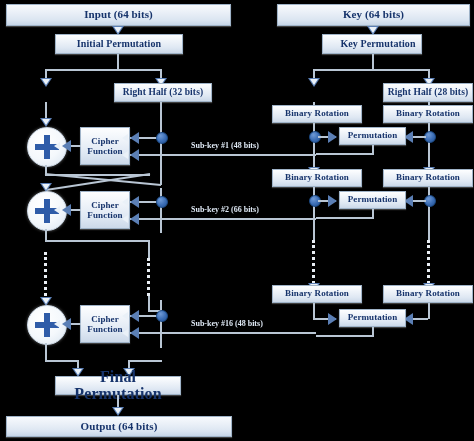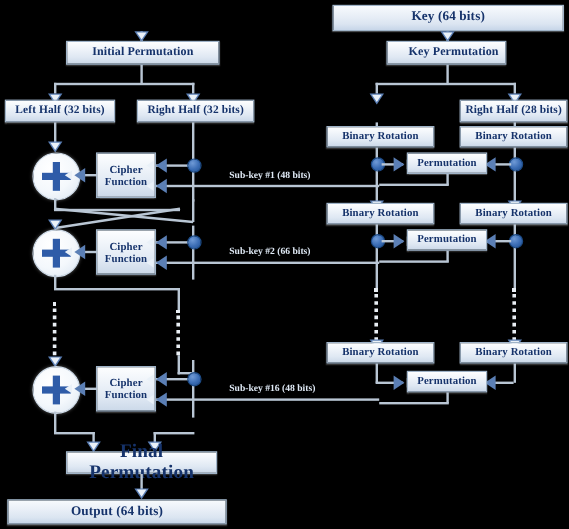--- a/index.html
+++ b/index.html
@@ -99,33 +99,33 @@
     position:absolute;color:#dfe9f5;font-weight:bold;
     font-family:"Liberation Serif", serif;
     white-space:nowrap;
   }
 </style>
 </head>
 <body>
 
 <div id="canvas">
 
+  <div class="box wide" style="left:6px;top:4px;width:225px;height:22px;font-size:11px;">Input (64 bits)</div>
   <div class="vline" style="left:117px;top:26px;height:12px;"></div>
   <div class="arr arr-d" style="left:112px;top:26px;"></div>
 
   <div class="box" style="left:55px;top:34px;width:128px;height:20px;font-size:10px;">Initial Permutation</div>
 
   <div class="vline" style="left:117px;top:54px;height:16px;"></div>
   <div class="hline" style="left:45px;top:69px;width:117px;"></div>
   <div class="vline" style="left:45px;top:69px;height:9px;"></div>
   <div class="vline" style="left:160px;top:69px;height:9px;"></div>
   <div class="arr arr-d" style="left:40px;top:78px;"></div>
   <div class="arr arr-d" style="left:155px;top:78px;"></div>
 
-  <div class="box" style="left:4px;top:83px;width:92px;height:19px;font-size:9.5px;">Left Half (32 bits)</div>
   <div class="box" style="left:114px;top:83px;width:98px;height:19px;font-size:9.5px;">Right Half (32 bits)</div>
 
   <div class="vline" style="left:45px;top:102px;height:18px;"></div>
   <div class="arr arr-d" style="left:40px;top:118px;"></div>
   <div class="vline" style="left:160px;top:102px;height:66px;"></div>
 
   <div class="xor" style="left:27px;top:127px;">
     <span class="pv"></span>
     <span class="ph"></span>
   </div>
@@ -205,21 +205,21 @@
   <div class="vline" style="left:77px;top:360px;height:10px;"></div>
   <div class="arr arr-d" style="left:72px;top:368px;"></div>
   <div class="hline" style="left:128px;top:360px;width:34px;"></div>
   <div class="vline" style="left:128px;top:360px;height:10px;"></div>
   <div class="arr arr-d" style="left:123px;top:368px;"></div>
 
   <div class="box" style="left:55px;top:376px;width:126px;height:19px;font-size:16px;">Final Permutation</div>
 
   <div class="vline" style="left:117px;top:395px;height:14px;"></div>
   <div class="arr arr-d" style="left:112px;top:407px;"></div>
-  <div class="box wide" style="left:6px;top:416px;width:183px;height:21px;font-size:11px;">Output (64 bits)</div>
+  <div class="box wide" style="left:6px;top:416px;width:226px;height:21px;font-size:11px;">Output (64 bits)</div>
 
   <div class="box wide" style="left:277px;top:4px;width:193px;height:22px;font-size:11px;">Key (64 bits)</div>
   <div class="vline" style="left:372px;top:26px;height:12px;"></div>
   <div class="arr arr-d" style="left:367px;top:26px;"></div>
 
   <div class="box" style="left:322px;top:34px;width:100px;height:20px;font-size:10px;padding-left:12px;">Key Permutation</div>
 
   <div class="vline" style="left:372px;top:54px;height:16px;"></div>
   <div class="hline" style="left:313px;top:69px;width:117px;"></div>
   <div class="vline" style="left:313px;top:69px;height:9px;"></div>

